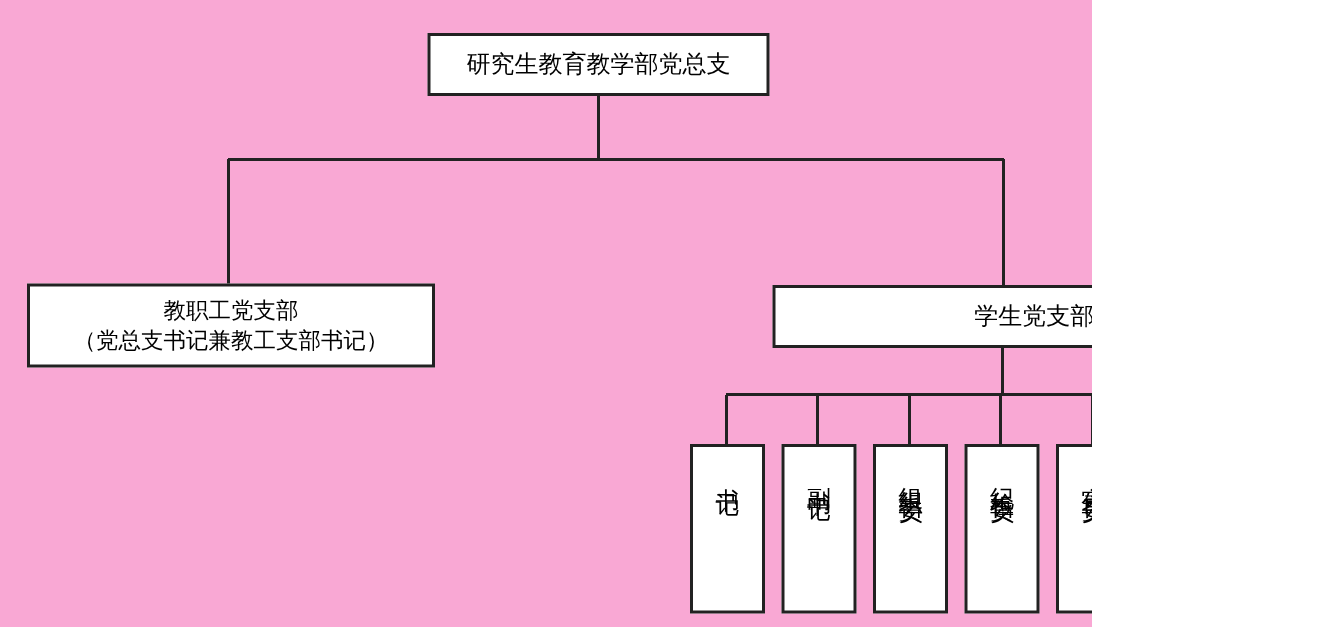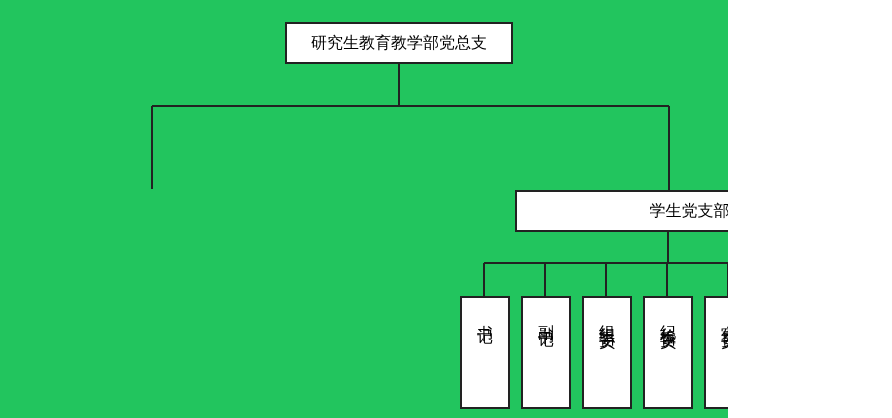--- a/index.html
+++ b/index.html
@@ -8,21 +8,21 @@
     padding: 0;
     background: #ffffff;
   }
   body {
     font-family: "DejaVu Sans", "Liberation Sans", sans-serif;
   }
   #org-chart {
     position: relative;
     width: 728px;
     height: 418px;
-    background: #22c55e;
+    background: #f9a8d4;
     overflow: hidden;
   }
   #connector-layer {
     position: absolute;
     left: 0;
     top: 0;
     width: 892px;
     height: 418px;
     pointer-events: none;
   }
@@ -126,20 +126,24 @@
       <line x1="728" y1="263" x2="728" y2="296"></line>
       <line x1="789" y1="263" x2="789" y2="296"></line>
       <line x1="850" y1="263" x2="850" y2="296"></line>
     </g>
   </svg>
 
   <div class="node" id="node-root">
     <span class="node-label">研究生教育教学部党总支</span>
   </div>
 
+  <div class="node" id="node-faculty">
+    <span class="node-label">教职工党支部
+（党总支书记兼教工支部书记）</span>
+  </div>
 
   <div class="node" id="node-student">
     <span class="node-label">学生党支部</span>
   </div>
 
   <div class="node leaf" id="leaf-0">
     <span class="node-label">书记</span>
   </div>
   <div class="node leaf" id="leaf-1">
     <span class="node-label">副书记</span>

